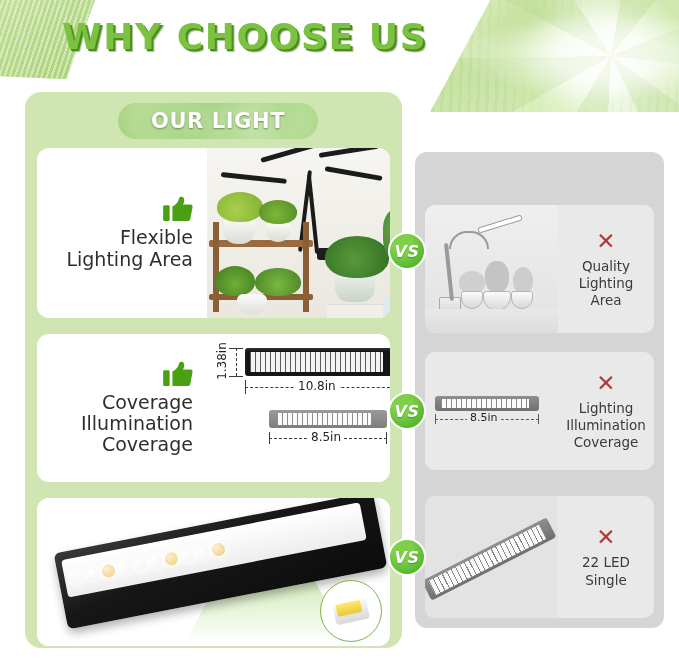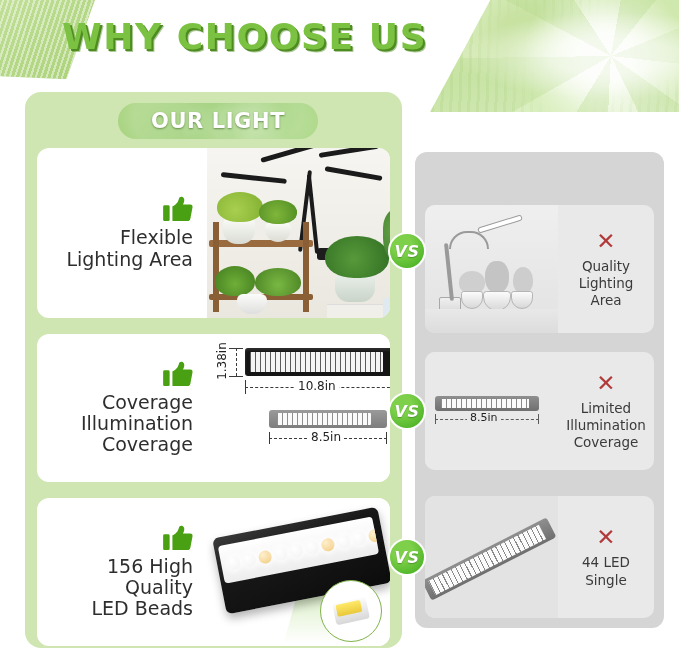--- a/index.html
+++ b/index.html
@@ -346,38 +346,29 @@
     <div class="card-inner">
       <div class="media-side-x" style="background:#e9e9e9;">
         <div class="gbar" style="left:10px;top:44px;width:104px;height:15px;"></div>
         <div class="tick" style="left:10px;top:62px;width:1px;height:10px;background:#5a5a5a;position:absolute;"></div>
         <div class="tick" style="left:113px;top:62px;width:1px;height:10px;background:#5a5a5a;position:absolute;"></div>
         <div class="dimline" style="left:10px;top:67px;width:104px;border-top-color:#5a5a5a;"></div>
         <div class="dimlabel" style="left:42px;top:59px;background:#e9e9e9;font-size:11px;">8.5in</div>
       </div>
       <div class="txt-side-x">
         <div class="xmark">✕</div>
-        <div class="neg-text">Limited</div>
+        <div class="neg-text">Lighting</div>
         <div class="neg-text">Illumination</div>
         <div class="neg-text">Coverage</div>
       </div>
     </div>
   </div>
 
   <div class="card-ours row3-o">
     <div class="card-inner">
-      <div class="txt-side">
-        <svg class="thumb-icon" viewBox="0 0 32 28">
-          <rect x="0" y="10" width="7" height="17" rx="1.5" fill="#4aa013"></rect>
-          <path d="M10 27 V11 C10 11 13 10 15.5 6.6 C17.3 4.2 16.6 0.8 19.6 0.8 C22.3 0.8 23.2 3.4 22.6 6 C22.2 7.8 21.4 9.2 21.4 9.2 H29.2 C31 9.2 32 10.6 31.6 12.3 L29.3 24.4 C29 26 27.8 27 26.2 27 Z" fill="#4aa013"></path>
-        </svg>
-        <div class="feat-text">156 High</div>
-        <div class="feat-text">Quality</div>
-        <div class="feat-text">LED Beads</div>
-      </div>
       <div class="media-side">
         <div class="led-photo">
           <div class="glow-cone"></div>
           <div class="led-body"></div>
           <div class="led-strip">
             <span class="bead w"></span>
               <span class="bead w"></span>
               <span class="bead y"></span>
             <span class="bead w"></span>
               <span class="bead w"></span>
@@ -397,19 +388,19 @@
 
   <div class="vs vs3">VS</div>
 
   <div class="card-others row3-x">
     <div class="card-inner">
       <div class="media-side-x" style="background:#e3e3e3;">
         <div class="gbar gbar-tilt" style="left:-6px;top:52px;width:140px;height:22px;"></div>
       </div>
       <div class="txt-side-x">
         <div class="xmark">✕</div>
-        <div class="neg-text">44 LED</div>
+        <div class="neg-text">22 LED</div>
         <div class="neg-text">Single</div>
       </div>
     </div>
   </div>
 
 </div>
 
 </body></html>

